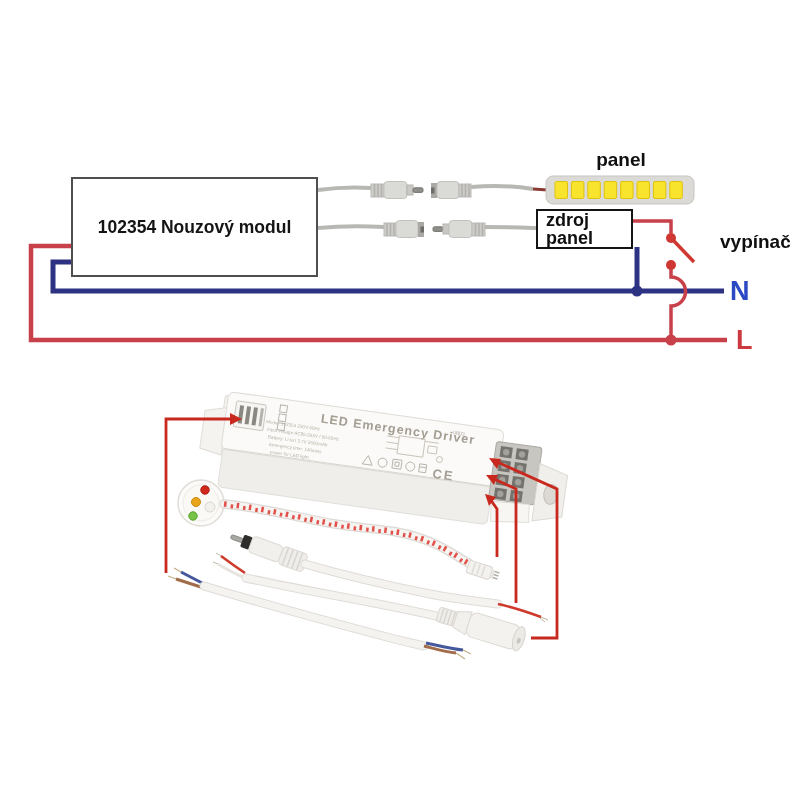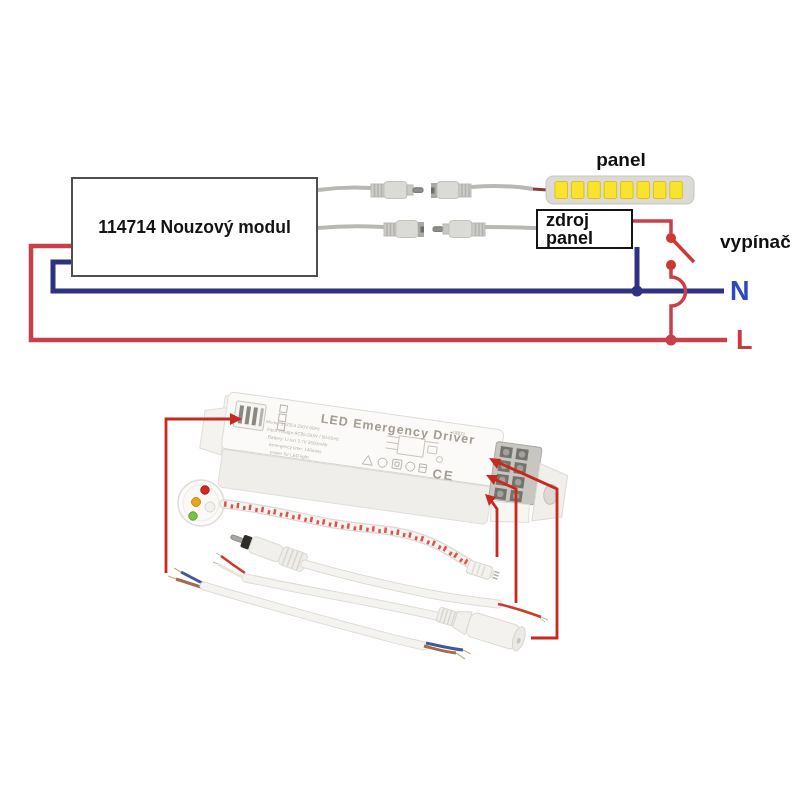--- a/index.html
+++ b/index.html
@@ -263,21 +263,21 @@
     <polyline points="531,638 557,638 557,489 495,461"></polyline>
     <polygon points="489,458 501,459 497,469" fill="#c8281e" stroke="none"></polygon>
     <polyline points="516,603 516,489 492,478"></polyline>
     <polygon points="486,475 498,475 494,485" fill="#c8281e" stroke="none"></polygon>
     <polyline points="497,557 497,509 490,499"></polyline>
     <polygon points="485,494 496,497 489,506" fill="#c8281e" stroke="none"></polygon>
   </g>
 </svg>
 
 <div id="module-box">
-  <span>114714 Nouzový modul</span>
+  <span>102354 Nouzový modul</span>
 </div>
 <div class="lbl" id="panel-label">panel</div>
 <div id="zdroj-box">
   <div>zdroj</div>
   <div>panel</div>
 </div>
 <div class="lbl" id="vypinac-label">vypínač</div>
 <div class="lbl" id="n-label">N</div>
 <div class="lbl" id="l-label">L</div>
 

